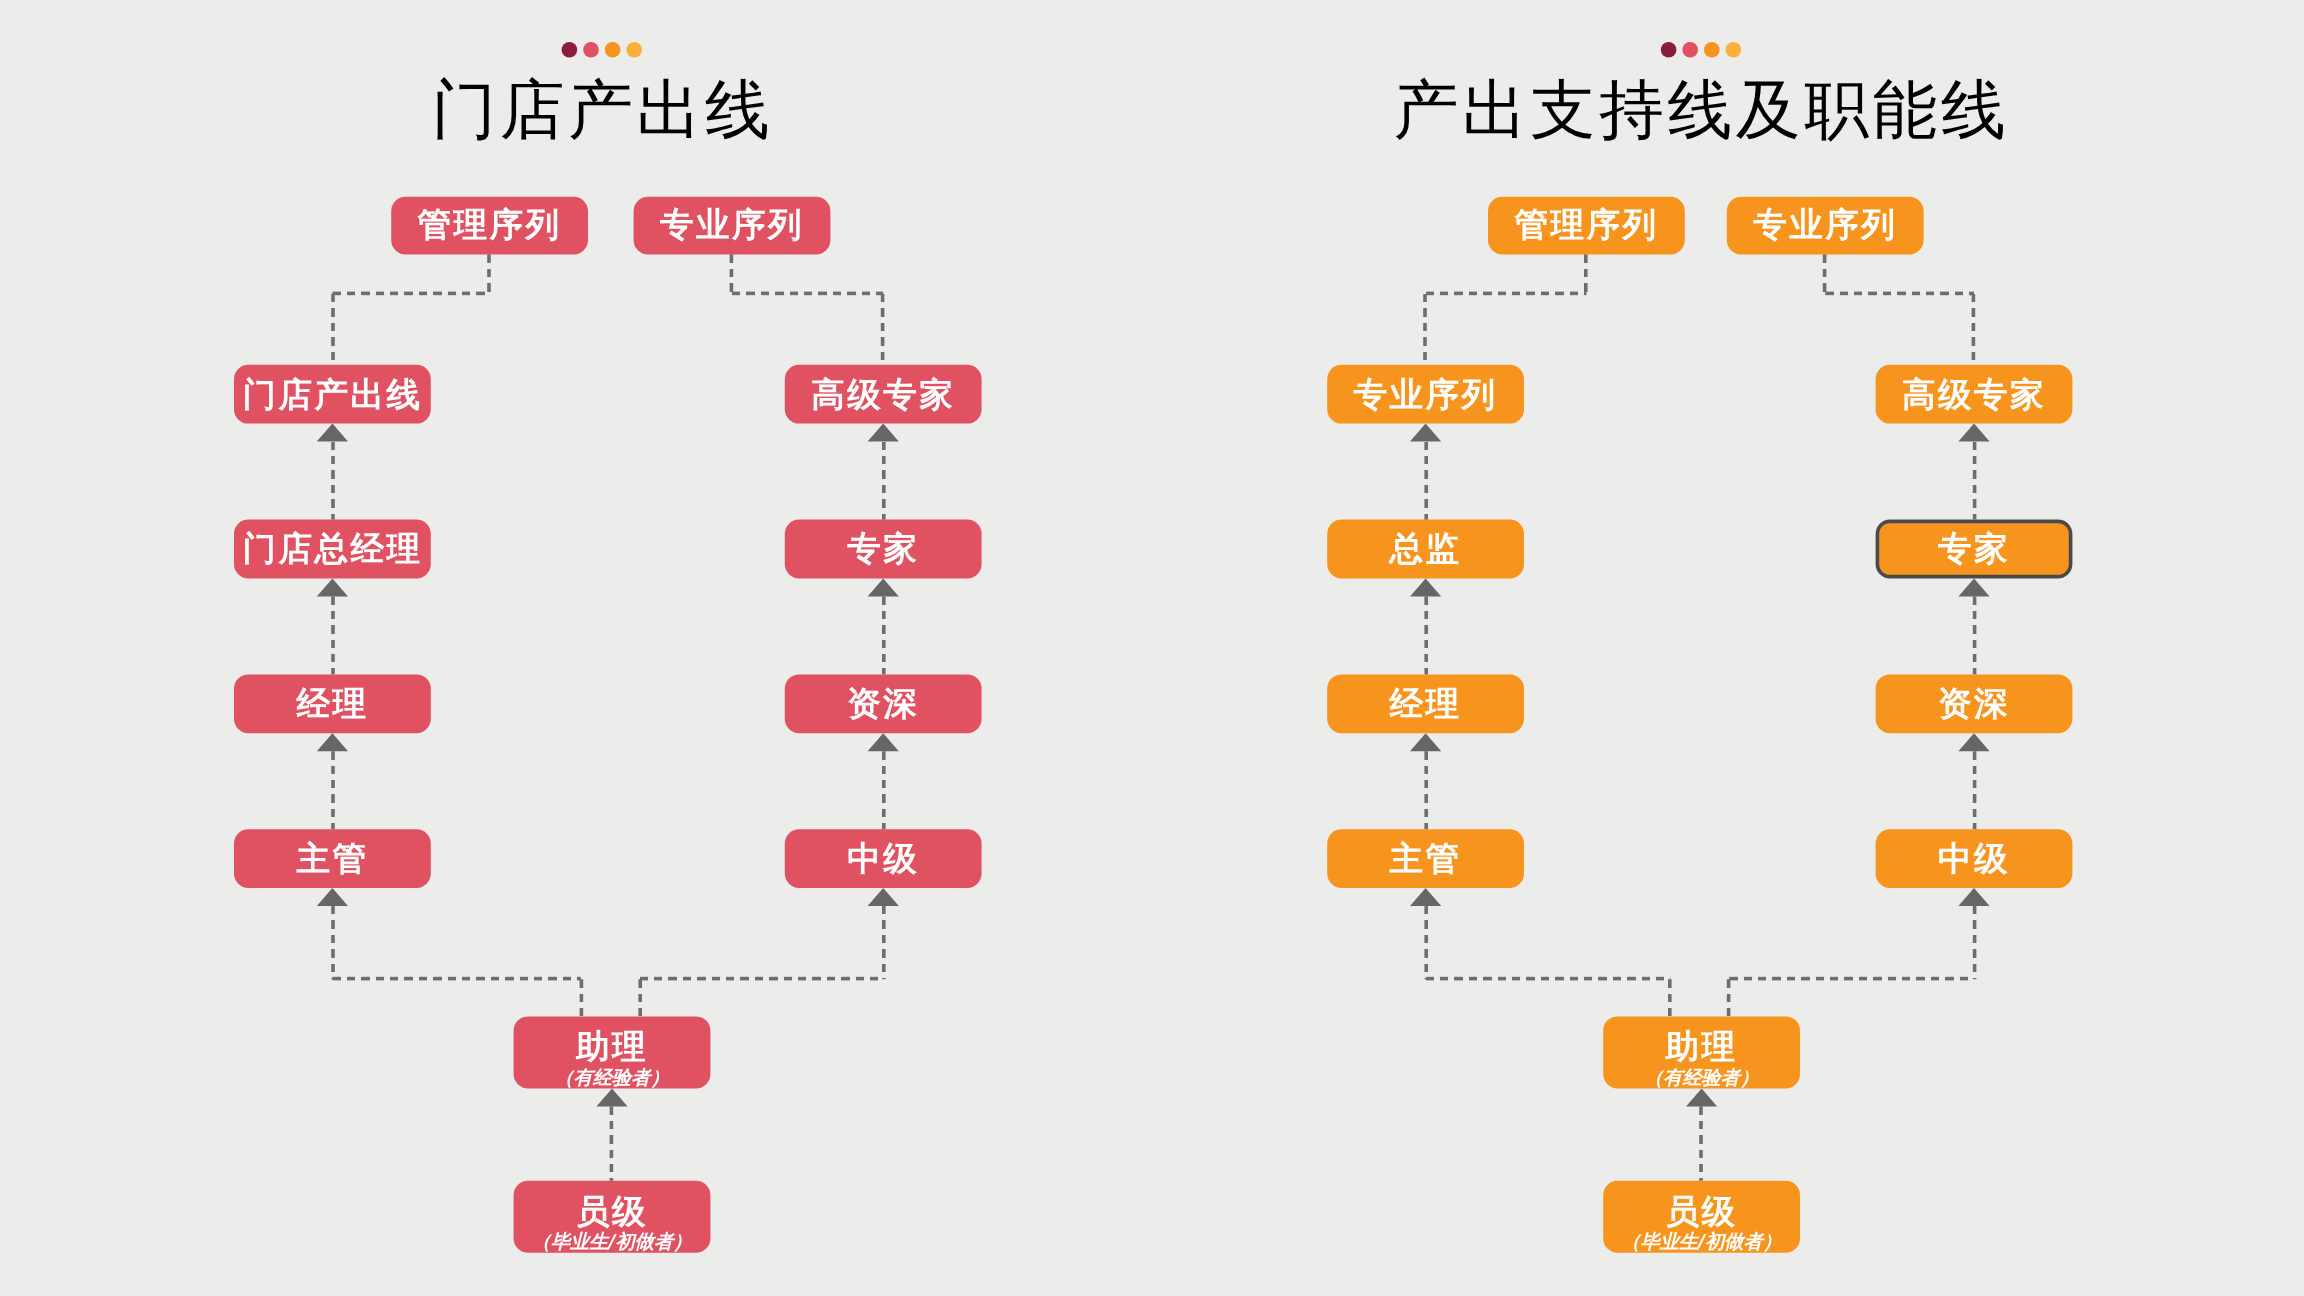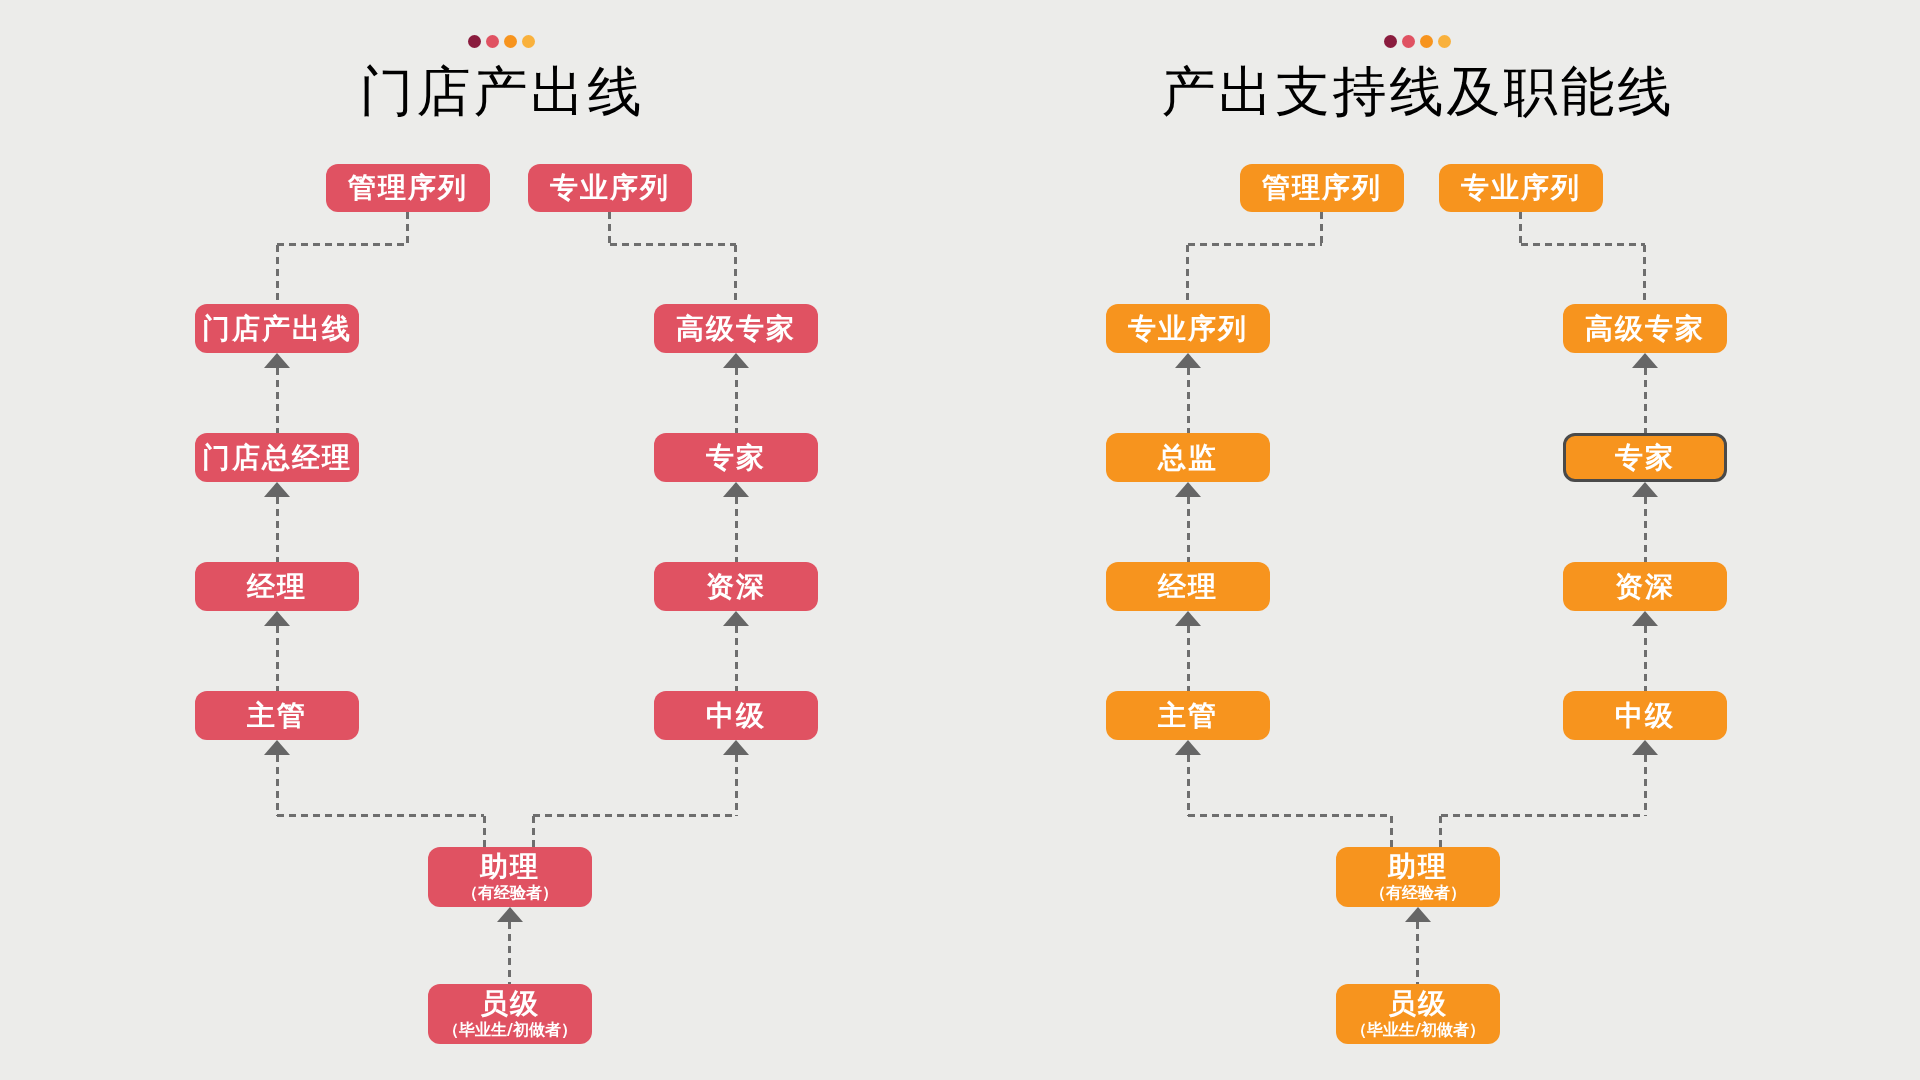--- a/index.html
+++ b/index.html
@@ -37,23 +37,23 @@
     align-items: center; justify-content: center;
     color: #FFFFFF;
     font-weight: 800;
     font-size: 28px;
     letter-spacing: 2px;
     line-height: 1.05;
     white-space: nowrap;
   }
   .red { background: #E05262; }
   .org { background: #F7941E; }
-  .tall { height: 60px; }
+  .tall { height: 60px; justify-content: flex-end; }
   .outlined { border: 3px solid #4A4A4A; }
-  .note { font-size: 16px; font-weight: 700; letter-spacing: 0; margin-top: 3px; }
+  .note { font-size: 16px; font-weight: 700; letter-spacing: 0; margin-top: 3px; font-style: italic; }
 
   .vline {
     position: absolute; width: 3px;
     background: repeating-linear-gradient(180deg, #6E6E6E 0 7px, transparent 7px 12px);
   }
   .hline {
     position: absolute; height: 3px;
     background: repeating-linear-gradient(90deg, #6E6E6E 0 7px, transparent 7px 12px);
   }
   .ah {

